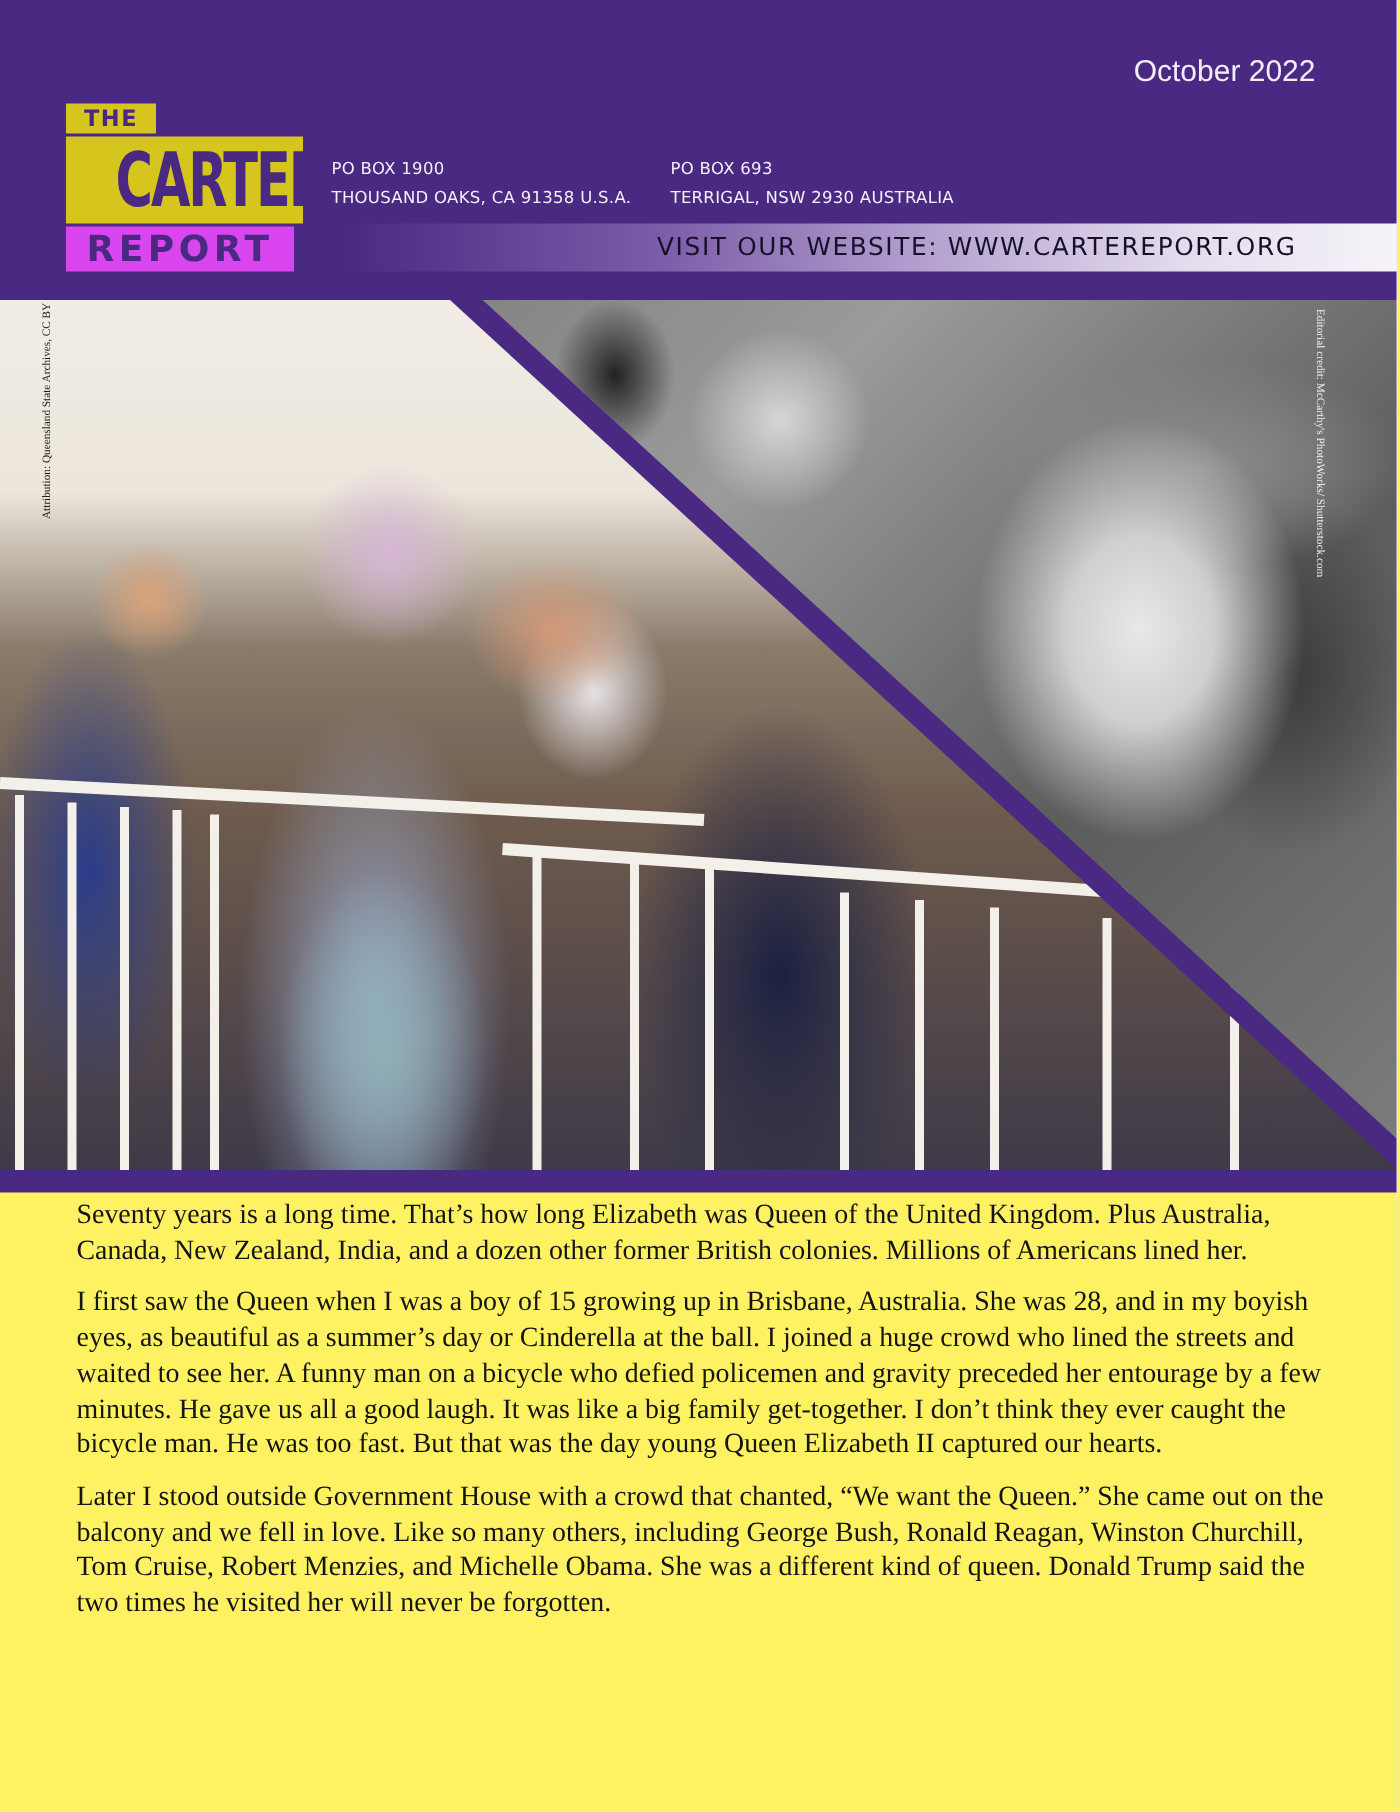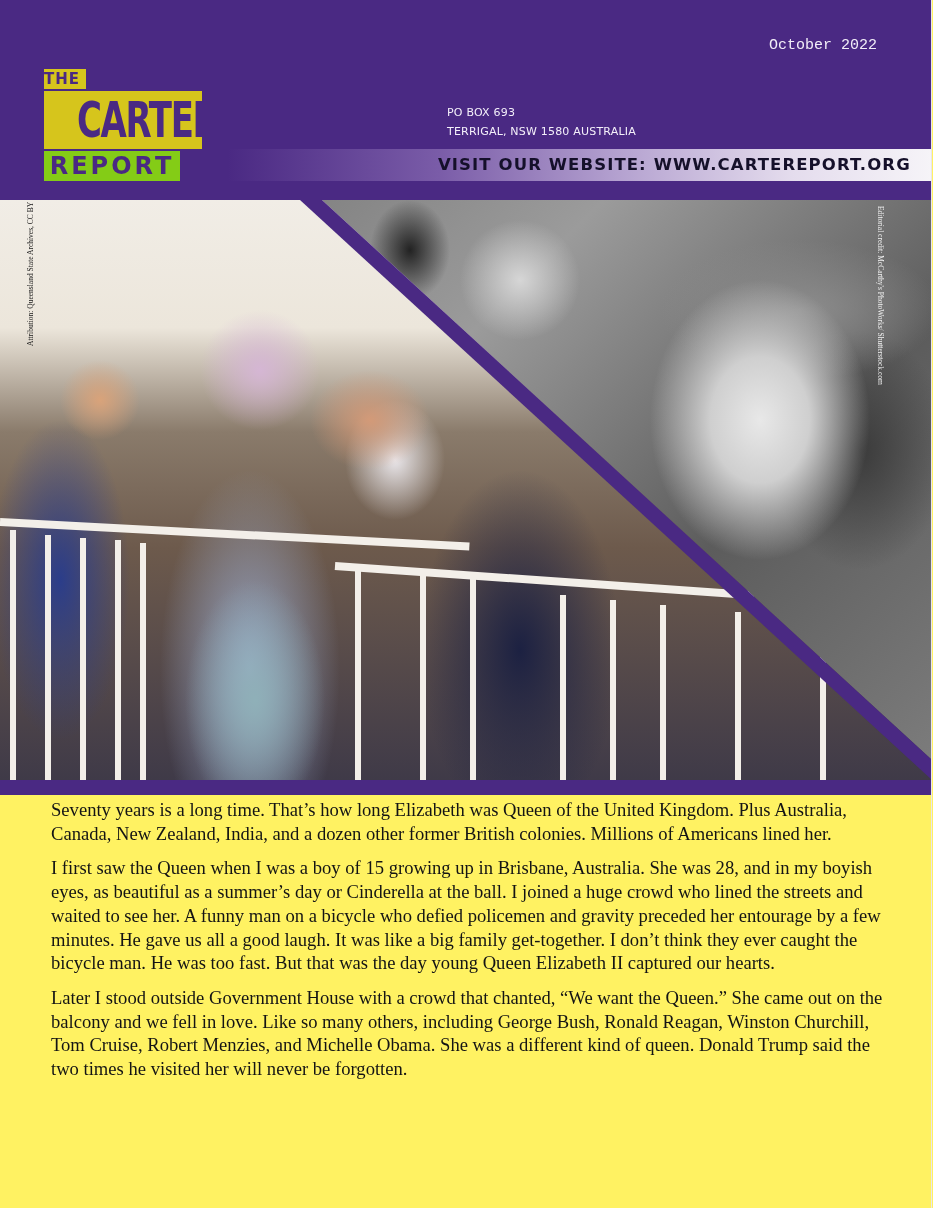--- a/index.html
+++ b/index.html
@@ -8,55 +8,55 @@
     background: #fff262;
     font-family: "Liberation Serif", serif;
   }
   .page { position: absolute; left: 0; top: 0; width: 932px; height: 1208px; background: #fff262; }
   .edge { position: absolute; right: 0; top: 0; width: 1px; height: 1208px; background: #e8e4ee; }
 
   
   .header { position: absolute; left: 0; top: 0; width: 932px; height: 200px; background: #4a2983; }
   .date {
     position: absolute; right: 55px; top: 37px;
-    color: #f2eef8; font-family: Liberation Mono, monospace; font-size: 15px;
+    color: #f2eef8; font-family: Liberation Sans, sans-serif; font-size: 20px;
   }
   .logo { position: absolute; left: 44px; top: 69px; }
   .logo .the {
-    position: absolute; left: 0; top: 0; width: 42px; height: 20px; background: #d6c51c;
+    position: absolute; left: 0; top: 0; width: 60px; height: 20px; background: #d6c51c;
     color: #4a2983; font-family: "DejaVu Sans", sans-serif; font-weight: bold; font-size: 15px;
-    letter-spacing: 1px; line-height: 21px;
+    letter-spacing: 1px; text-align: center; line-height: 21px;
   }
   .logo .carter {
     position: absolute; left: 0; top: 22px; width: 158px; height: 58px; background: #d6c51c;
     color: #4a2983; font-family: "DejaVu Sans", sans-serif; font-size: 50px; font-weight: bold;
     text-align: center; line-height: 58px; letter-spacing: -2px;
     transform-origin: center; overflow: hidden;
   }
   .logo .carter span { display: inline-block; transform: scaleX(0.68); transform-origin: center; }
   .logo .report {
-    position: absolute; left: 0; top: 82px; width: 136px; height: 30px; background: #84cc16;
+    position: absolute; left: 0; top: 82px; width: 152px; height: 30px; background: #d946ef;
     color: #4a2983; font-family: "DejaVu Sans", sans-serif; font-weight: bold; font-size: 24px;
     letter-spacing: 3px; text-align: center; line-height: 30px;
   }
   .addr {
     position: absolute; top: 103px; color: #f4f0fa;
     font-family: "DejaVu Sans", sans-serif; font-size: 11px; line-height: 19px; letter-spacing: 0.2px;
   }
   .addr div { white-space: nowrap; }
   .addr1 { left: 221px; }
   .addr2 { left: 447px; }
   .addr3 { left: 673px; }
   .website-bar {
     position: absolute; left: 228px; top: 149px; width: 704px; height: 32px;
     background: linear-gradient(to right, rgba(74,41,131,0) 0%, #7a5ca8 30%, #b3a0cf 55%, #e4dced 80%, #f6f4f8 100%);
   }
   .website-text {
     position: absolute; left: 438px; top: 152px; color: #15102a;
-    font-family: "DejaVu Sans", sans-serif; font-weight: bold; font-size: 16.5px; letter-spacing: 1.1px;
+    font-family: "DejaVu Sans", sans-serif; font-weight: normal; font-size: 16.5px; letter-spacing: 1.1px;
     line-height: 26px; white-space: nowrap;
   }
 
   
   .photo { position: absolute; left: 0; top: 200px; width: 932px; height: 580px; overflow: hidden; }
   .photo-left {
     position: absolute; inset: 0;
     background:
       radial-gradient(ellipse 70px 120px at 255px 500px, #8fb0b8 0%, rgba(143,176,184,0) 100%),
       radial-gradient(ellipse 90px 200px at 250px 470px, #9aa8c6 0%, rgba(154,168,198,0) 100%),
@@ -110,23 +110,27 @@
 
   <header class="header">
     <div class="date">October 2022</div>
 
     <div class="logo">
       <div class="the">THE</div>
       <div class="carter"><span>CARTER</span></div>
       <div class="report">REPORT</div>
     </div>
 
+    <div class="addr addr1">
+      <div>PO BOX 1900</div>
+      <div>THOUSAND OAKS, CA 91358 U.S.A.</div>
+    </div>
     <div class="addr addr2">
       <div>PO  BOX 693</div>
-      <div>TERRIGAL, NSW 1580  AUSTRALIA</div>
+      <div>TERRIGAL, NSW 2930  AUSTRALIA</div>
     </div>
 
     <div class="website-bar"></div>
     <div class="website-text">VISIT OUR WEBSITE: WWW.CARTEREPORT.ORG</div>
   </header>
 
   <section class="photo">
     <div class="photo-left" title="Color photo of Queen Elizabeth II in floral dress and pink hat greeting a crowd behind white railings">
 
       <div class="rail" style="left:0;top:318px;width:470px;height:8px;transform:rotate(3deg);transform-origin:left;"></div>

